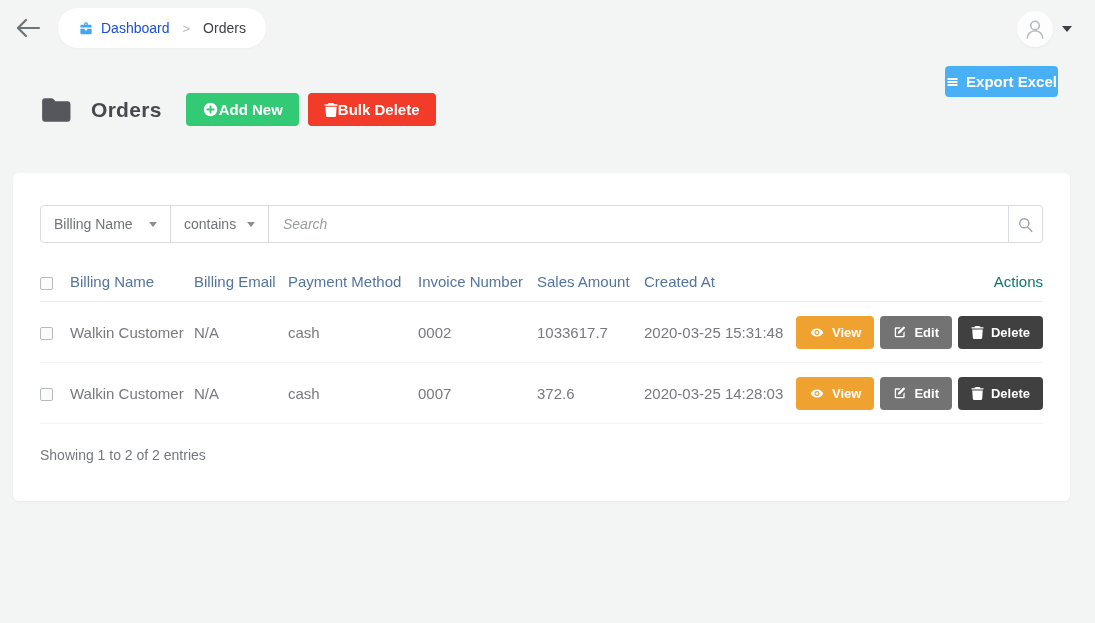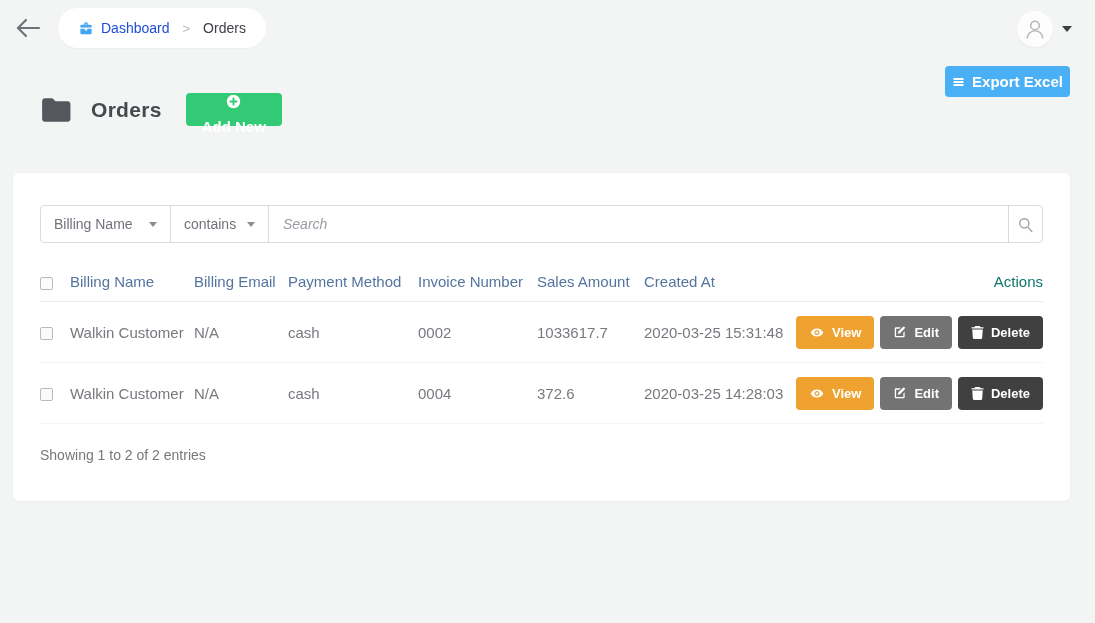--- a/index.html
+++ b/index.html
@@ -26,32 +26,32 @@
     width:36px; height:36px; border-radius:50%; background:#fdfdfd;
     display:flex; align-items:center; justify-content:center;
     box-shadow:0 1px 2px rgba(0,0,0,0.05);
   }
   .caret-down {
     width:0; height:0; border-left:5px solid transparent; border-right:5px solid transparent;
     border-top:6px solid #3c4146;
   }
   
   .export-btn {
-    position:absolute; left:945px; top:66px; width:125px; height:31px;
+    position:absolute; left:945px; top:66px; width:113px; height:31px;
     background:#49b0f5; color:#fff; border:none; border-radius:4px;
     font-family:inherit; font-size:15px; font-weight:700;
     display:flex; align-items:center; justify-content:center; gap:7px; cursor:pointer;
   }
   .title-row { position:absolute; left:40px; top:93px; display:flex; align-items:center; }
   .folder-icon { width:34px; height:30px; margin-right:17px; }
   .page-title { font-size:21px; font-weight:700; color:#46494e; letter-spacing:0.3px; margin-right:24px; }
   .btn-top {
     height:33px; border:none; border-radius:4px; color:#fff;
     font-family:inherit; font-size:15px; font-weight:700;
-    display:flex; align-items:center; gap:8px; padding:0 16px; cursor:pointer;flex-direction:column;
+    display:flex; align-items:center; padding:0 16px; cursor:pointer;
   }
   .btn-add { background:#32ca74; margin-right:9px; }
   .btn-bulk { background:#f23b28; }
   
   .card {
     position:absolute; left:13px; top:173px; width:1057px; height:328px;
     background:#ffffff; border-radius:6px; box-shadow:0 1px 3px rgba(0,0,0,0.04);
     padding:32px 27px 0 27px;
   }
   .filter-bar {
@@ -158,20 +158,28 @@
   <span class="page-title">Orders</span>
   <button class="btn-top btn-add">
     <span class="icon">
       <svg width="17" height="17" viewBox="0 0 24 24">
         <circle cx="12" cy="12" r="9.5" fill="#fff"></circle>
         <line x1="12" y1="7.5" x2="12" y2="16.5" stroke="#32ca74" stroke-width="2.6" stroke-linecap="round"></line>
         <line x1="7.5" y1="12" x2="16.5" y2="12" stroke="#32ca74" stroke-width="2.6" stroke-linecap="round"></line>
       </svg>
     </span>
     <span>Add New</span>
+  </button>
+  <button class="btn-top btn-bulk">
+    <span class="icon">
+      <svg width="14" height="15" viewBox="0 0 448 512" fill="#fff">
+        <path d="M432 80h-96l-14-28a32 32 0 0 0-29-18H155a32 32 0 0 0-29 18l-14 28H16A16 16 0 0 0 0 96v16a16 16 0 0 0 16 16h416a16 16 0 0 0 16-16V96a16 16 0 0 0-16-16zM53 467a48 48 0 0 0 48 45h246a48 48 0 0 0 48-45l21-307H32l21 307z"></path>
+      </svg>
+    </span>
+    <span>Bulk Delete</span>
   </button>
 </div>
 
 <div class="card">
 
   <div class="filter-bar">
     <div class="filter-select f1">
       <span>Billing Name</span>
       <span class="sel-caret"></span>
     </div>
@@ -251,21 +259,21 @@
               <span>Delete</span>
             </button>
           </div>
         </td>
       </tr>
       <tr class="data-row">
         <td><span class="checkbox"></span></td>
         <td>Walkin Customer</td>
         <td>N/A</td>
         <td>cash</td>
-        <td>0004</td>
+        <td>0007</td>
         <td>372.6</td>
         <td>2020-03-25 14:28:03</td>
         <td class="actions-cell">
           <div class="actions-wrap">
             <button class="btn-row btn-view">
               <span class="icon">
                 <svg width="16" height="13" viewBox="0 0 576 512">
                   <path fill="#fff" fill-rule="evenodd" d="M288 96c-110 0-203 64-248 160 45 96 138 160 248 160s203-64 248-160C491 160 398 96 288 96zm0 262c-56 0-102-46-102-102s46-102 102-102 102 46 102 102-46 102-102 102z"></path>
                   <circle cx="288" cy="256" r="52" fill="#fff"></circle>
                 </svg>

